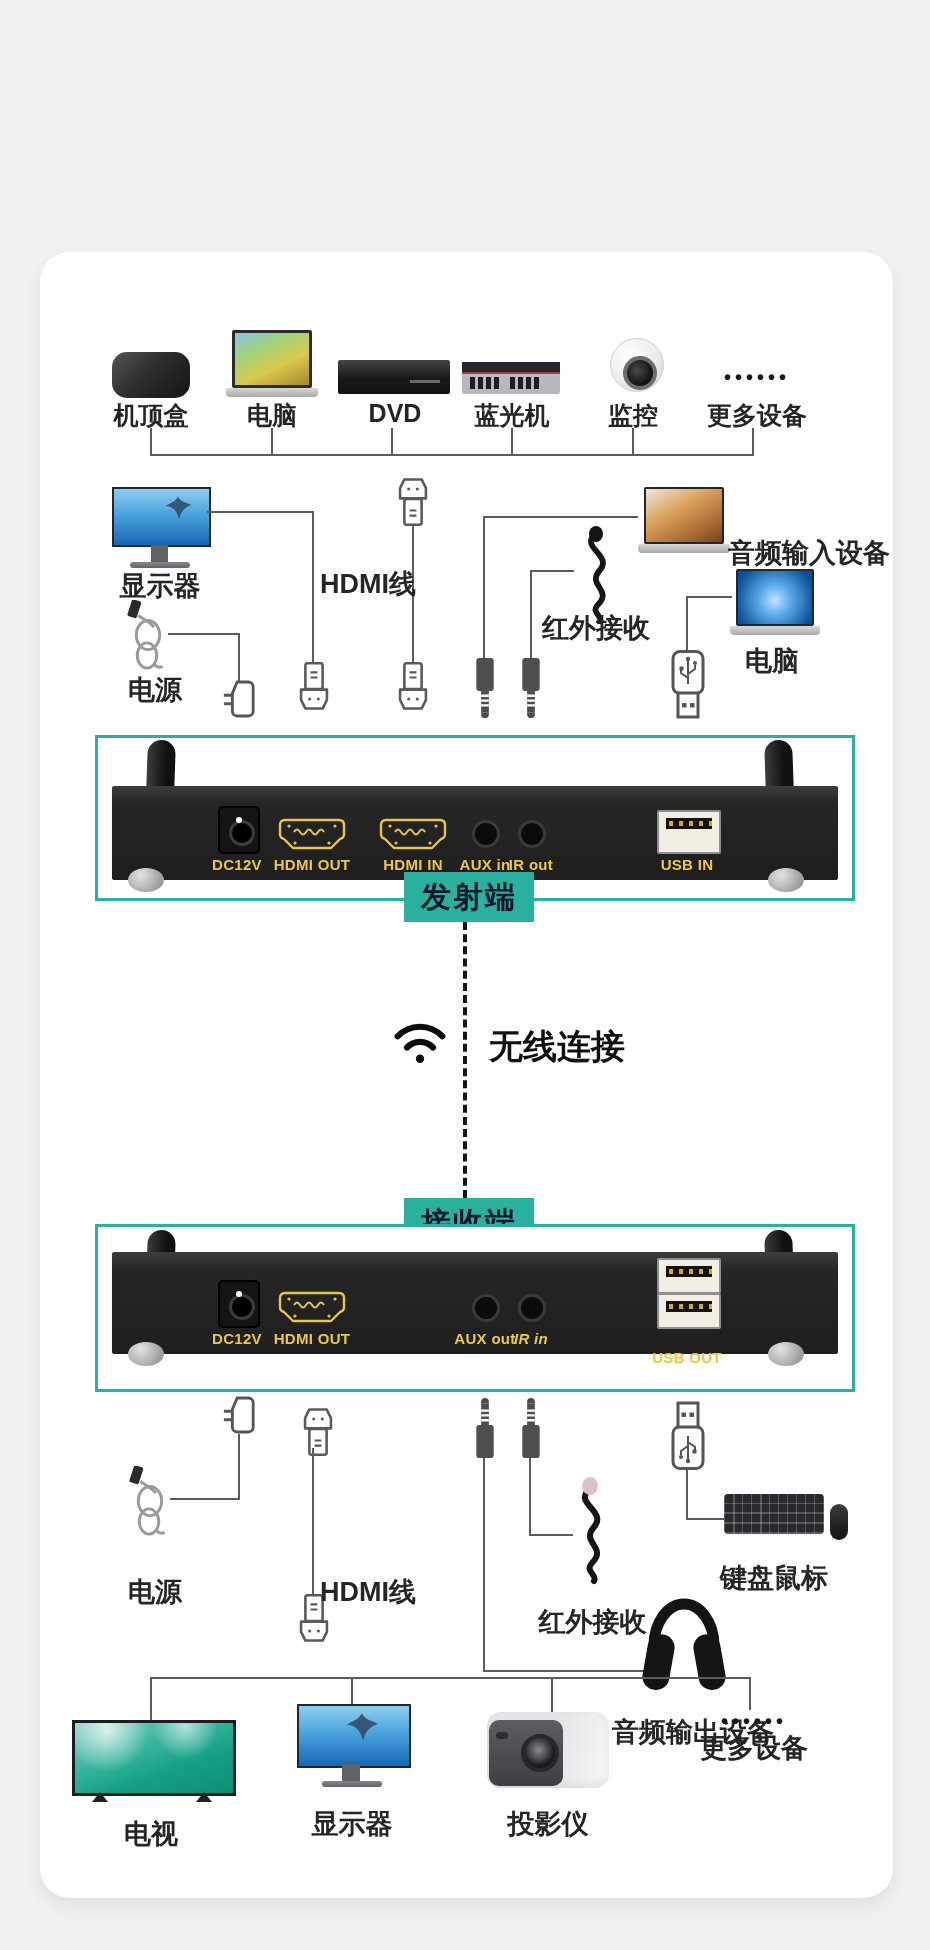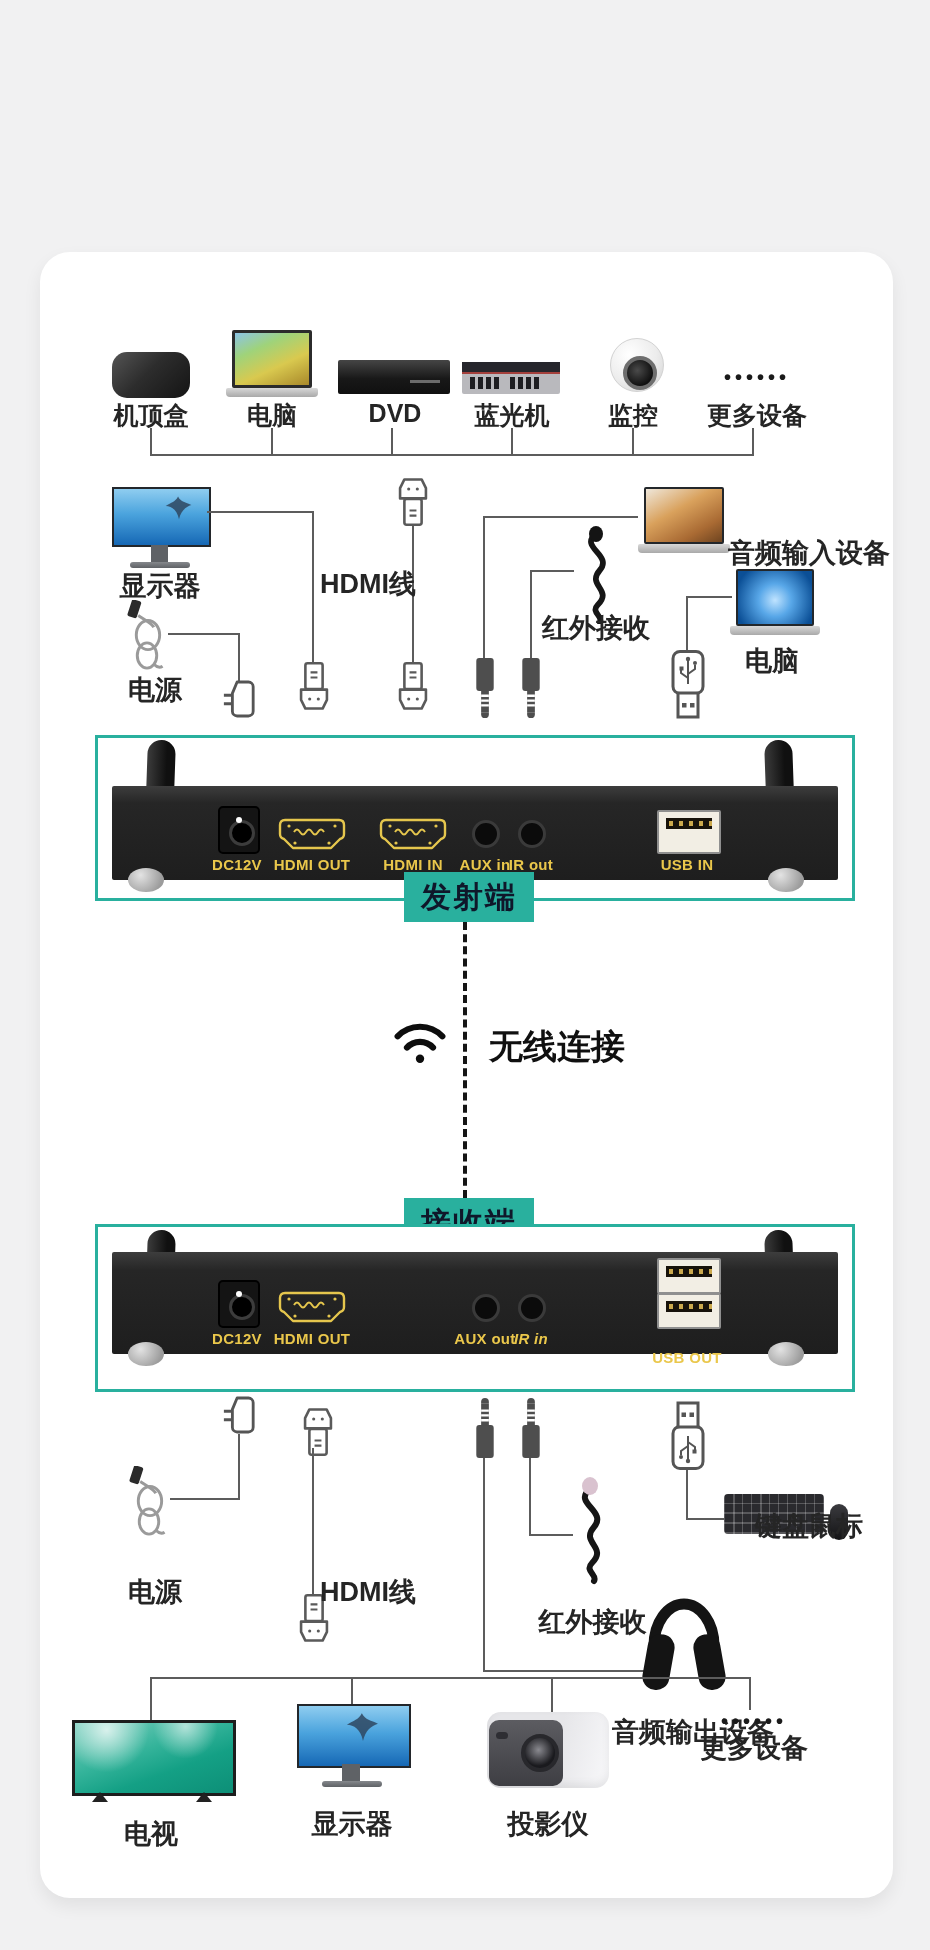--- a/index.html
+++ b/index.html
@@ -333,21 +333,21 @@
     </svg>
   <div class="lbl big" style="left:530px;top:1604px;width:125px;">红外接收</div>
 
   <svg class="icon flip" style="left:670px;top:1400px;width:36px;height:70px;">
       <use href="#sym-usb-plug"></use>
     </svg>
   <div class="ln" style="left:686px;top:1470px;width:2px;height:50px;"></div>
   <div class="ln" style="left:686px;top:1518px;width:42px;height:2px;"></div>
   <div class="keyboard" style="left:724px;top:1494px;width:100px;height:40px;"></div>
   <div class="mouse" style="left:830px;top:1504px;width:18px;height:36px;"></div>
-  <div class="lbl big" style="left:714px;top:1508px;width:120px;margin-left:35px;">键盘鼠标</div>
+  <div class="lbl big" style="left:714px;top:1560px;width:120px;">键盘鼠标</div>
 
   <div class="ln" style="left:150px;top:1677px;width:601px;height:2px;"></div>
   <div class="ln" style="left:150px;top:1677px;width:2px;height:45px;"></div>
   <div class="ln" style="left:351px;top:1677px;width:2px;height:29px;"></div>
   <div class="ln" style="left:551px;top:1677px;width:2px;height:36px;"></div>
   <div class="ln" style="left:749px;top:1677px;width:2px;height:33px;"></div>
 
   <div class="screen-tv" style="position:absolute;left:72px;top:1720px;width:158px;height:70px;"></div>
   <div class="tv-foot" style="left:92px;top:1792px;"></div>
   <div class="tv-foot" style="left:196px;top:1792px;"></div>

